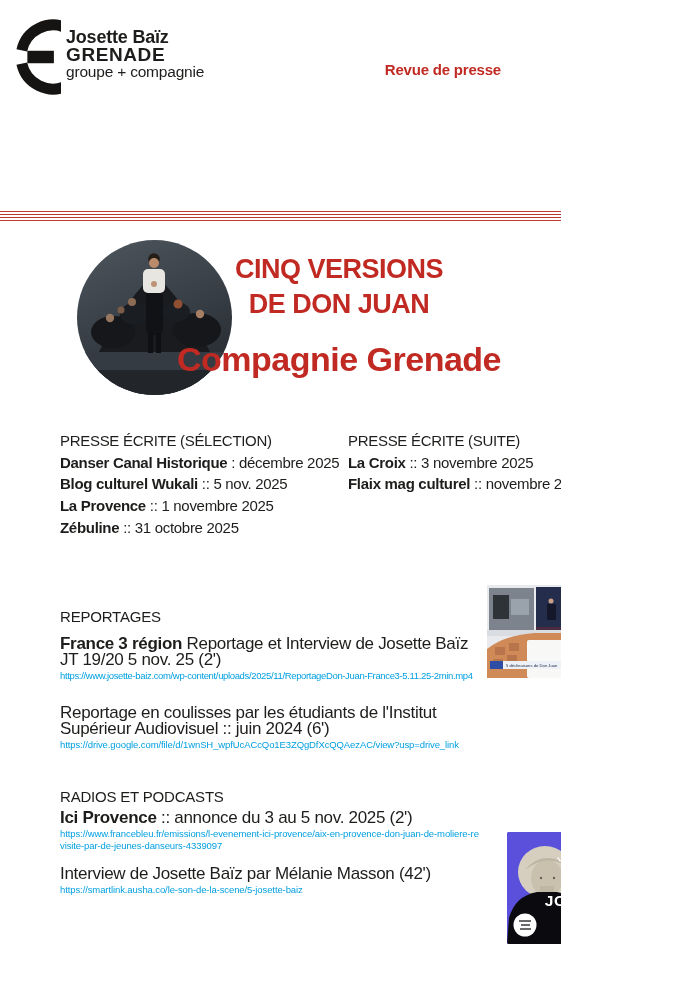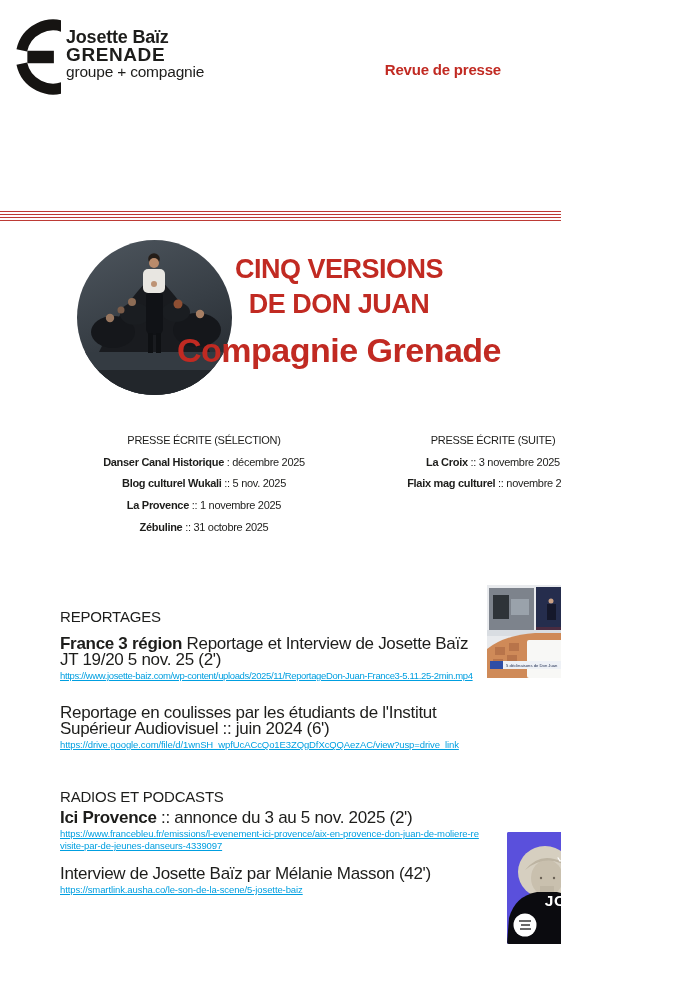--- a/index.html
+++ b/index.html
@@ -16,33 +16,33 @@
 
   
   .rule{position:absolute;left:0;width:700px;height:4px;border-top:1.4px solid #bd3a35;border-bottom:1.4px solid #bd3a35;box-sizing:border-box;}
   .rule1{top:211px;}
   .rule2{top:217px;}
 
   
   .hero-photo{position:absolute;left:77px;top:240px;width:155px;height:155px;border-radius:50%;overflow:hidden;}
   .hero-title{position:absolute;top:252px;right:60px;text-align:center;color:#c12a22;}
   .hero-title .t{font-size:27px;line-height:35px;font-weight:700;letter-spacing:-0.5px;}
-  .hero-title .s{font-size:34px;line-height:40px;font-weight:700;letter-spacing:-0.5px;margin-top:8px;}
-
-  
-  .press-col{position:absolute;top:430px;font-size:11px;line-height:21.7px;letter-spacing:-0.3px;text-align:center;}
+  .hero-title .s{font-size:34px;line-height:40px;font-weight:700;letter-spacing:-0.5px;margin-top:17px;}
+
+  
+  .press-col{position:absolute;top:430px;font-size:15px;line-height:21.7px;letter-spacing:-0.3px;}
   .press-col.left{left:60px;width:288px;}
   .press-col.right{left:348px;width:290px;}
   .press-head{font-weight:400;}
   .b{font-weight:700;}
 
   
   .section-head{font-size:15px;letter-spacing:-0.2px;}
   .para{font-size:17px;line-height:16px;letter-spacing:-0.3px;}
-  .link{display:block;color:#009fe0;text-decoration:underline;font-size:9.5px;line-height:12px;
+  .link{display:block;color:#009fe0;font-size:9.5px;line-height:12px;
         letter-spacing:-0.1px;word-break:break-all;margin-top:2px;}
   .link.nowrap{white-space:nowrap;letter-spacing:-0.35px;}
 
   .reportages{position:absolute;left:60px;top:608px;width:432px;}
   .rep1{margin-top:11px;}
   .rep2{margin-top:23px;}
 
   .radios{position:absolute;left:60px;top:788px;width:440px;}
   .rad1{margin-top:5px;}
   .rad1 .link{width:420px;}

